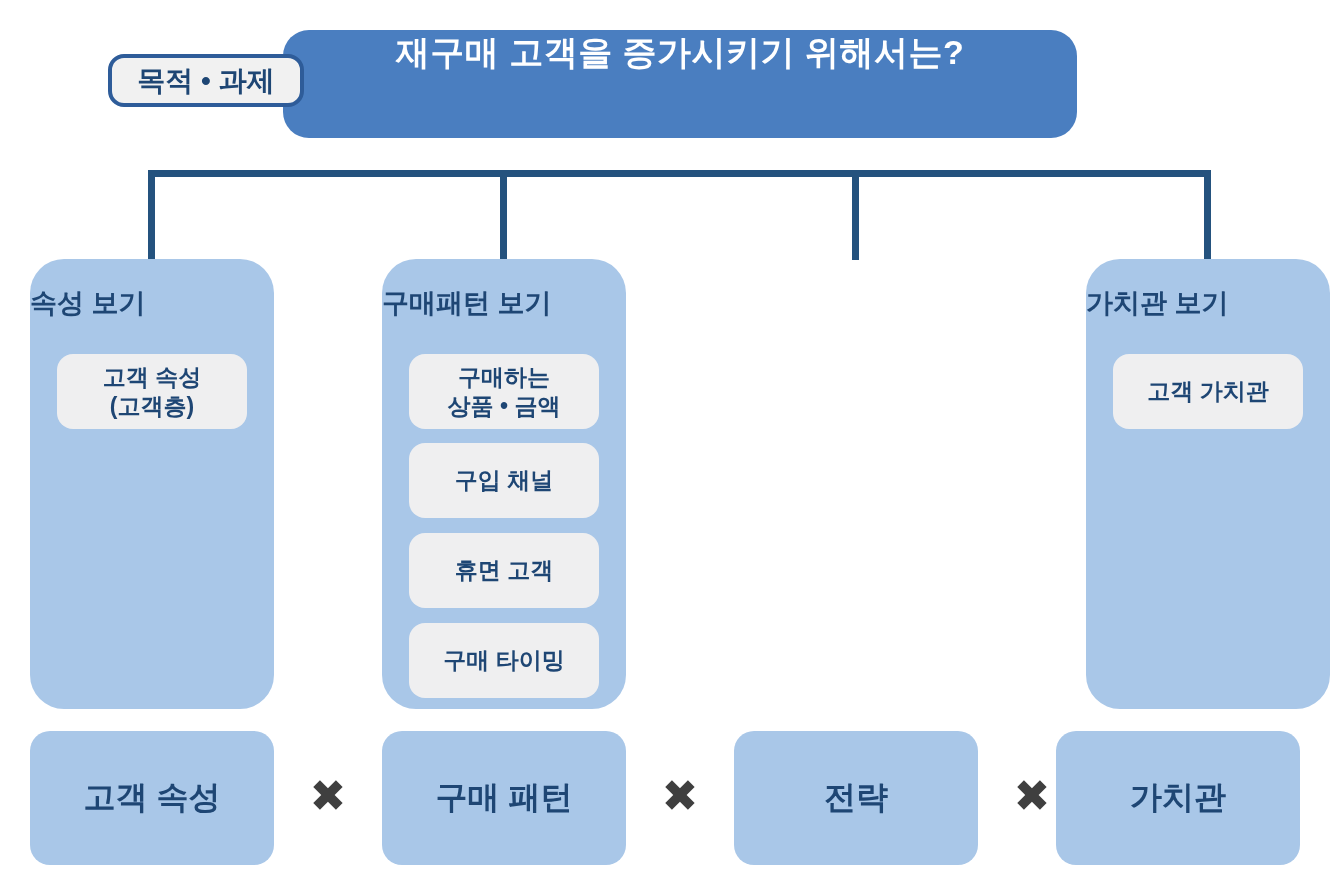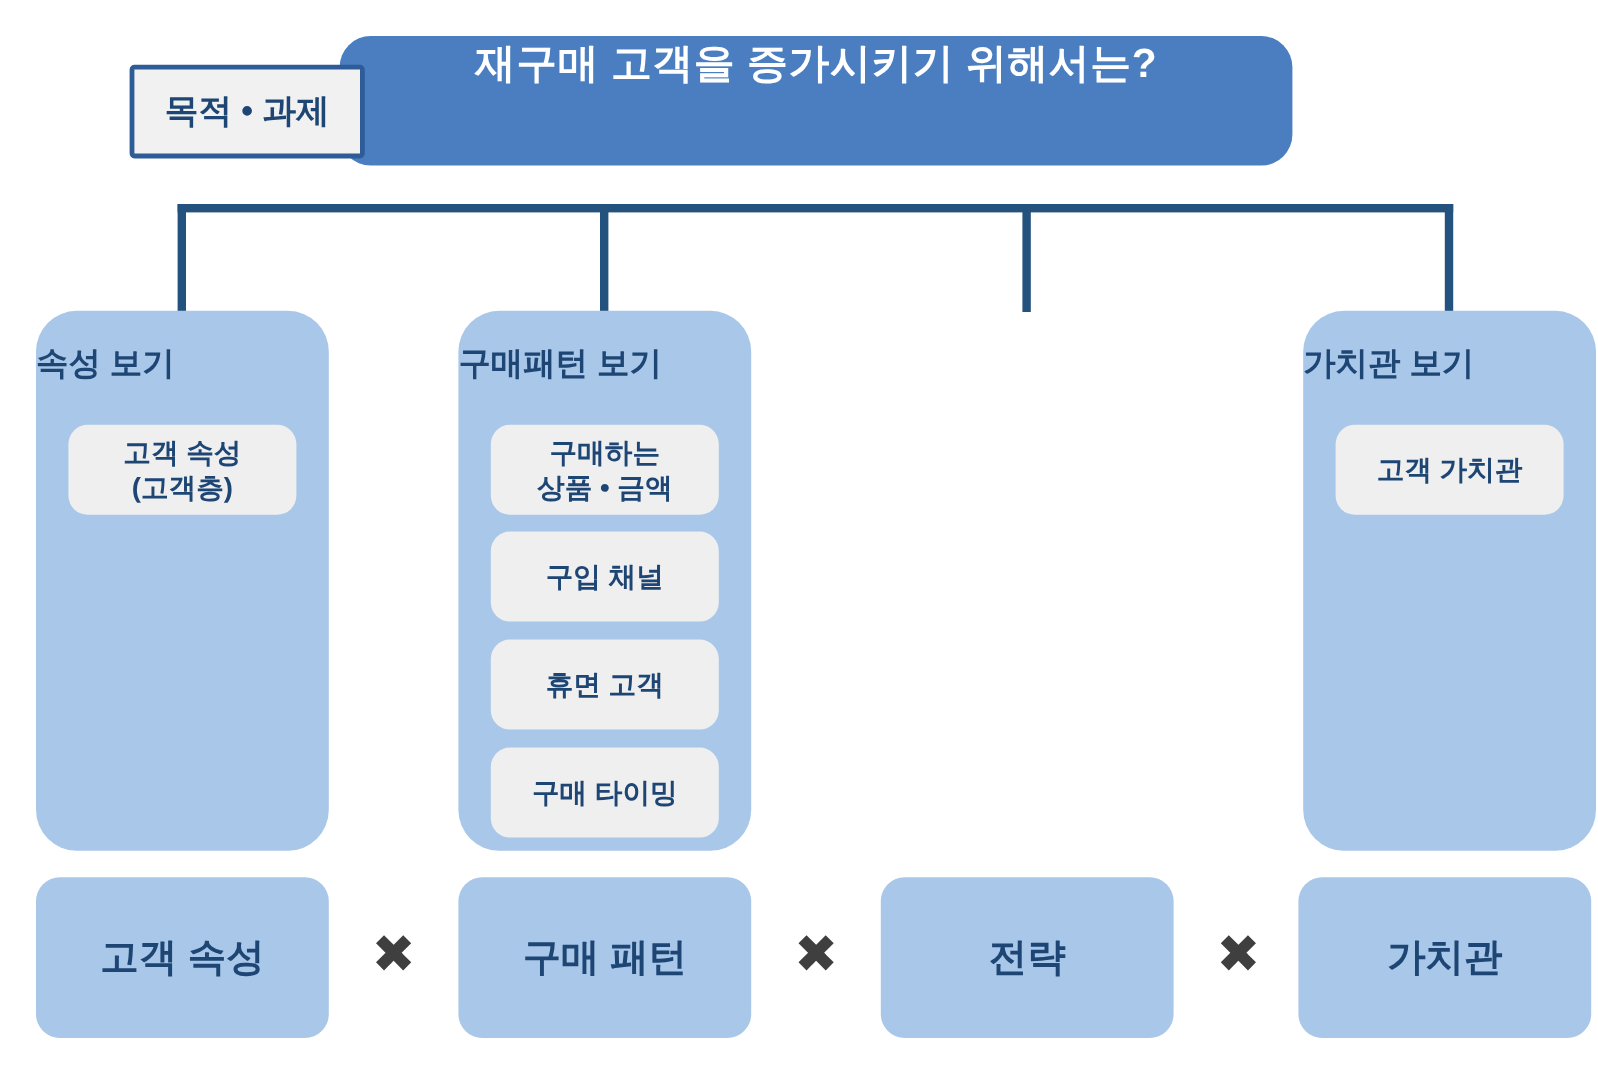--- a/index.html
+++ b/index.html
@@ -23,22 +23,22 @@
   
   .title-box {
     position:absolute; left:283px; top:30px; width:794px; height:108px;
     background:var(--title_blue); border-radius:26px;
     display:flex; align-items:flex-start; justify-content:center;
   }
   .title-box span {
     color:var(--title_text); font-size:34px; font-weight:bold; letter-spacing:0.5px;
   }
   .label-box {
-    position:absolute; left:108px; top:54px; width:196px; height:78px;
-    background:var(--label_bg); border:4px solid var(--label_border); border-radius:4px;
+    position:absolute; left:108px; top:54px; width:196px; height:53px;
+    background:var(--label_bg); border:4px solid var(--label_border); border-radius:16px;
     display:flex; align-items:center; justify-content:center; z-index:2;
   }
   .label-box span {
     color:var(--navy_text); font-size:28px; font-weight:bold;
   }
   
   .connector-h {
     position:absolute; left:148px; top:170px; width:1063px; height:7px;
     background:var(--connector_navy);
   }
@@ -66,21 +66,21 @@
   .item-box div {
     color:var(--navy_text); font-size:23px; font-weight:bold; line-height:29px;
     text-align:center; white-space:nowrap;
   }
   
   .bottom-box {
     position:absolute; top:731px; width:244px; height:134px;
     background:var(--column_blue); border-radius:20px;
     display:flex; align-items:center; justify-content:center;
   }
-  .bb1 { left:30px; } .bb2 { left:382px; } .bb3 { left:734px; } .bb4 { left:1082px; }
+  .bb1 { left:30px; } .bb2 { left:382px; } .bb3 { left:734px; } .bb4 { left:1056px; }
   .bottom-box span {
     color:var(--navy_text); font-size:32px; font-weight:bold;
   }
   .times {
     position:absolute; top:768px; width:60px; height:56px; line-height:56px;
     text-align:center; color:var(--x_color); font-size:44px; font-weight:bold;
   }
   .t1 { left:298px; } .t2 { left:650px; } .t3 { left:1002px; }
 </style>
 </head>

